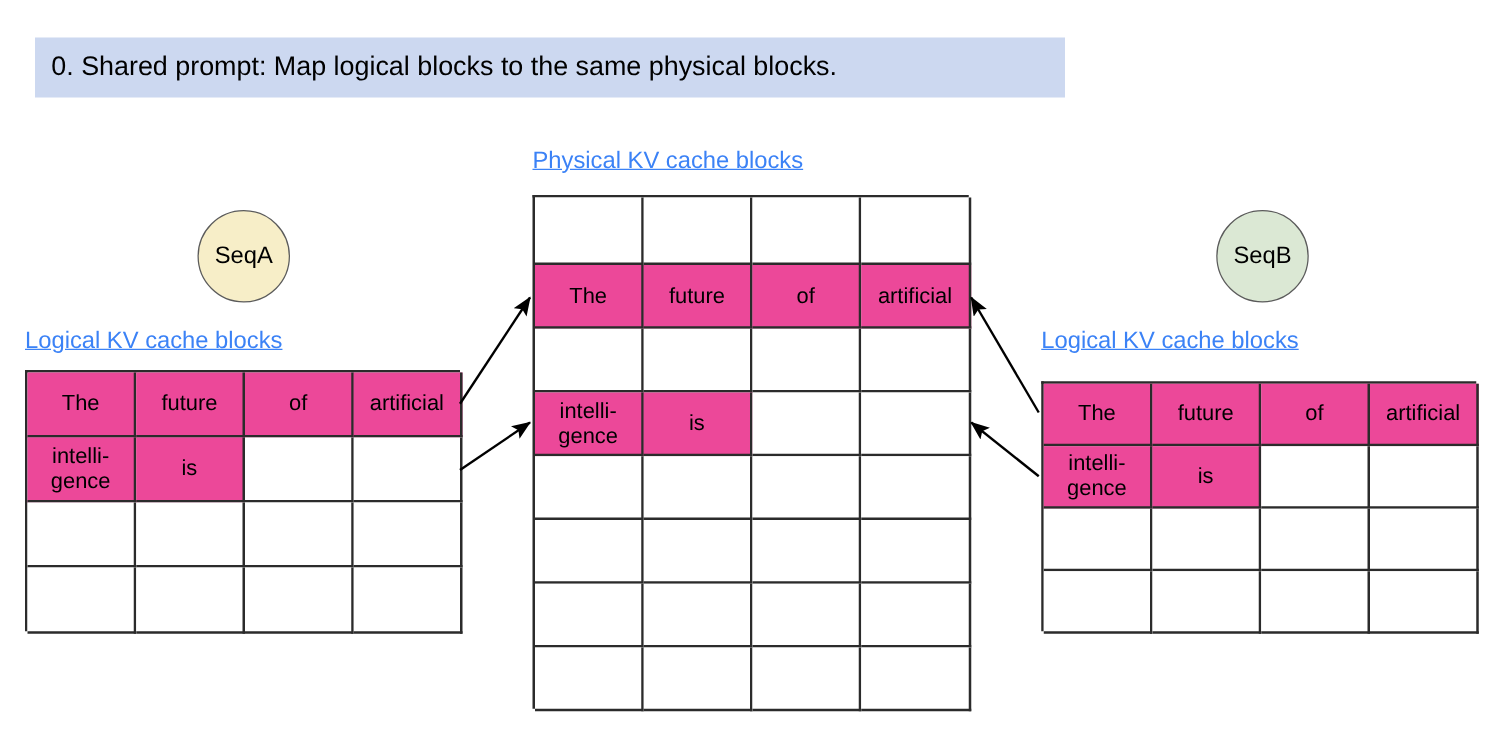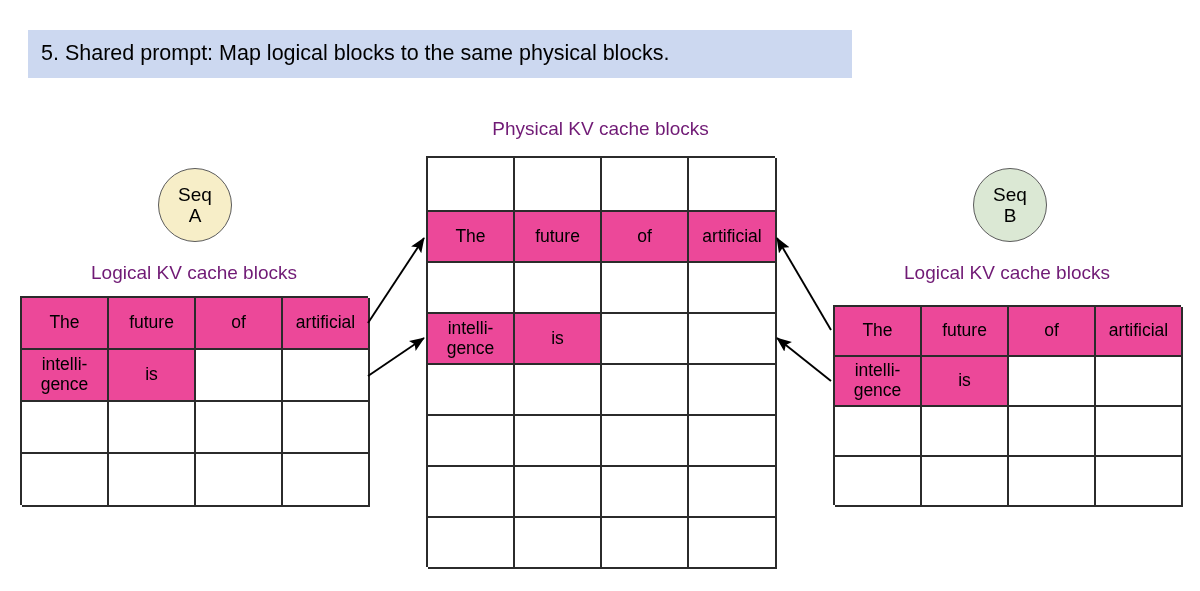--- a/index.html
+++ b/index.html
@@ -34,37 +34,37 @@
     line-height: 1.1;
     color: #000;
     white-space: nowrap;
   }
 
   
   .heading {
     position: absolute;
     font-size: 19px;
     line-height: 1.1;
-    text-align: center;
+    text-align: left;
     white-space: nowrap;
-    color: #701a75;
+    color: #3b82f6;
+    text-decoration: underline;
   }
   #physical-heading { left: 426px; top: 119px; width: 349px; }
   #left-heading     { left: 20px;  top: 263px; width: 348px; }
   #right-heading    { left: 833px; top: 263px; width: 348px; }
 
   
   .seq-circle {
     position: absolute;
     width: 74px;
     height: 74px;
     border-radius: 50%;
     border: 1.3px solid #5b5b5b;
     display: flex;
-    flex-direction: column;
     align-items: center;
     justify-content: center;
     font-size: 19px;
     line-height: 1.12;
     box-sizing: border-box;
   }
   #seq-a-circle { left: 158px; top: 168px; background: #f7eec8; }
   #seq-b-circle { left: 973px; top: 168px; background: #dbe8d4; }
   .seq-circle span { display: block; }
 
@@ -110,21 +110,21 @@
     left: 0; top: 0;
     width: 1200px;
     height: 591px;
     pointer-events: none;
   }
 </style>
 </head>
 <body>
 
 <div id="title-banner">
-  <div class="title-text">5. Shared prompt: Map logical blocks to the same physical blocks.</div>
+  <div class="title-text">0. Shared prompt: Map logical blocks to the same physical blocks.</div>
 </div>
 
 <div class="heading" id="physical-heading">Physical KV cache blocks</div>
 <div class="heading" id="left-heading">Logical KV cache blocks</div>
 <div class="heading" id="right-heading">Logical KV cache blocks</div>
 
 <div class="seq-circle" id="seq-a-circle">
   <span>Seq</span>
   <span>A</span>
 </div>

